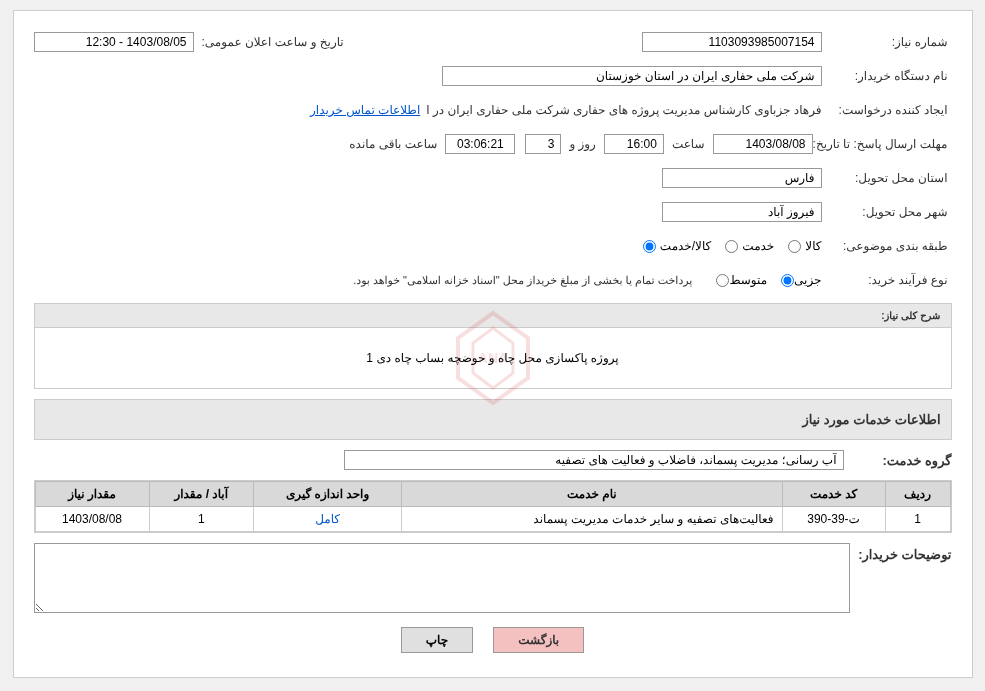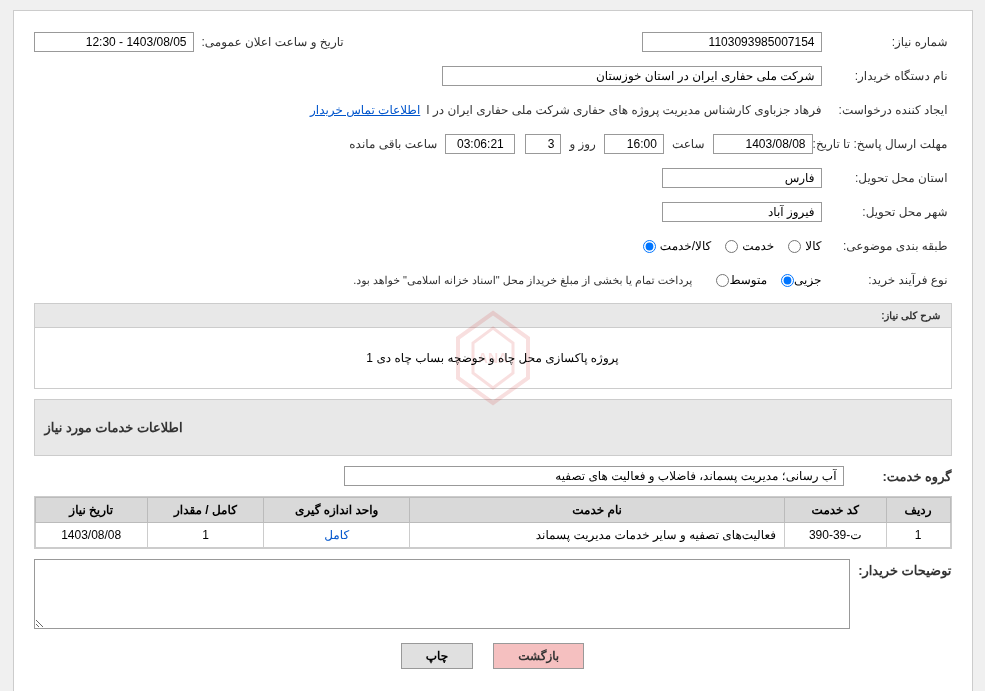--- a/index.html
+++ b/index.html
@@ -112,26 +112,26 @@
       padding: 6px 10px;
       font-size: 10px;
       font-weight: bold;
       color: #333;
       margin-top: 10px;
       text-align: right;
     }
     .service-info-title {
       background: #e8e8e8;
       border: 1px solid #ccc;
-      padding: 20px 10px;
+      padding: 12px 10px;
       font-size: 13px;
       font-weight: bold;
       color: #333;
       margin-top: 10px;
-      text-align: left;
+      text-align: right;
     }
     .group-row {
       display: flex;
       align-items: center;
       margin-top: 6px;
       margin-bottom: 6px;
     }
     .table-wrapper {
       margin-top: 6px;
       border: 1px solid #ccc;
@@ -308,22 +308,22 @@
       </div>
 
       <div class="table-wrapper">
         <table>
           <thead>
             <tr>
               <th>ردیف</th>
               <th>کد خدمت</th>
               <th>نام خدمت</th>
               <th>واحد اندازه گیری</th>
-              <th>کامل / مقدار</th>
-              <th>تاریخ نیاز</th>
+              <th>آباد / مقدار</th>
+              <th>مقدار نیاز</th>
             </tr>
           </thead>
           <tbody id="services-tbody">
           <tr>
       <td>1</td>
       <td>ت-39-390</td>
       <td class="td-right">فعالیت‌های تصفیه و سایر خدمات مدیریت پسماند</td>
       <td style="color:#0055cc;cursor:pointer;">کامل</td>
       <td>1</td>
       <td>1403/08/08</td>

